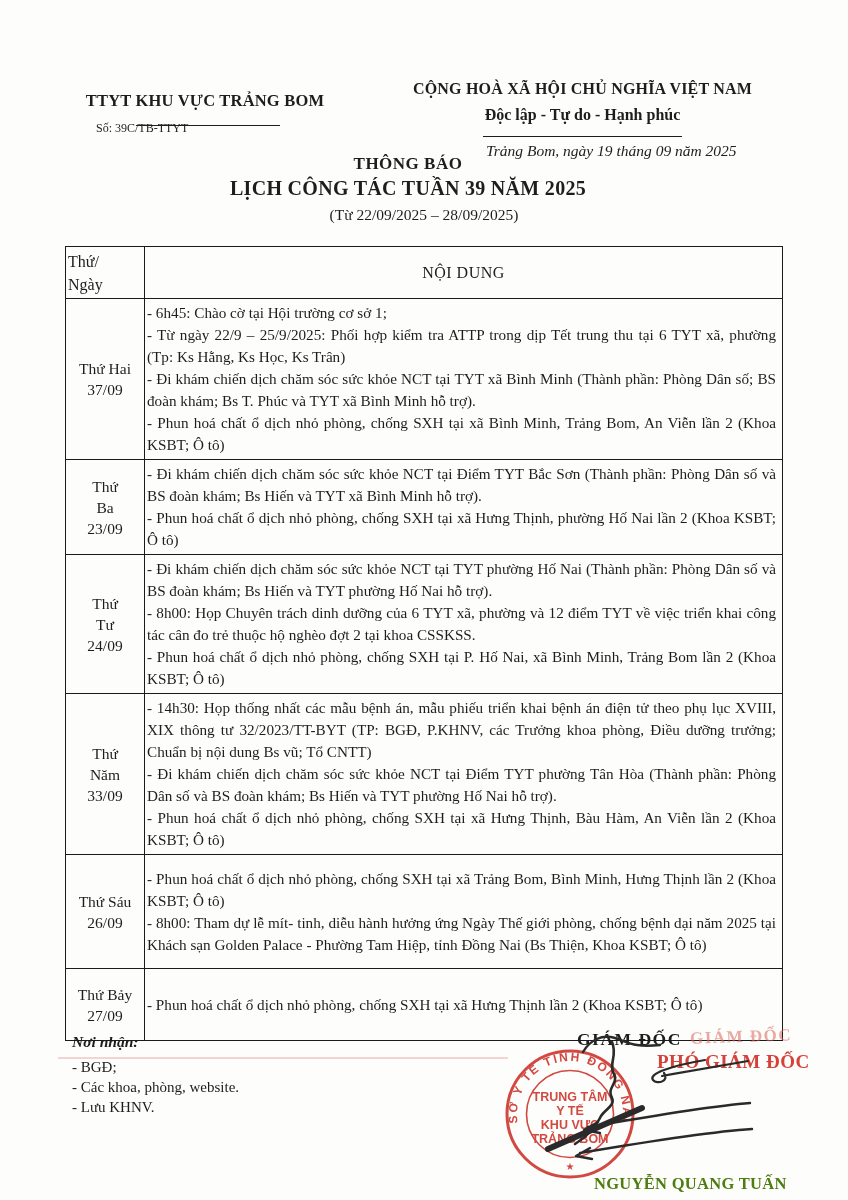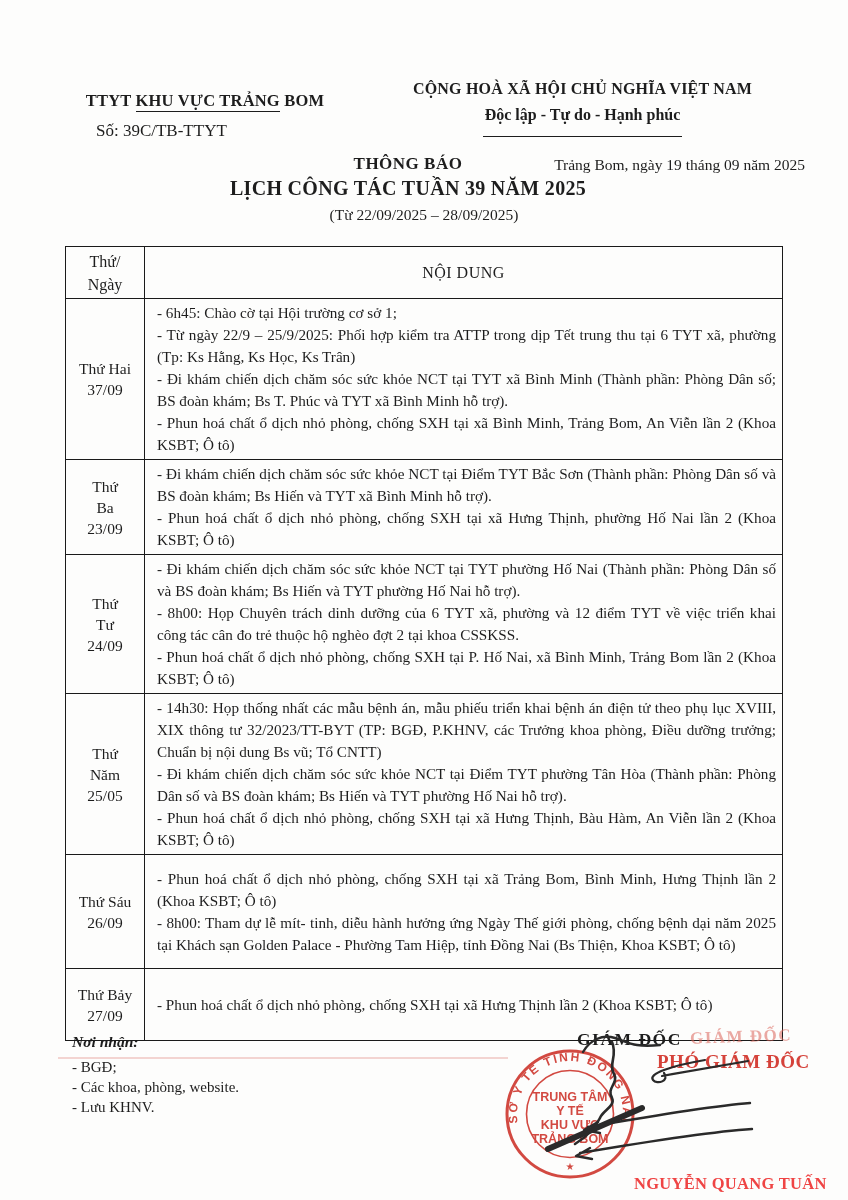--- a/index.html
+++ b/index.html
@@ -4,54 +4,54 @@
 <style>
   * { margin:0; padding:0; box-sizing:border-box; }
   html,body { width:848px; height:1200px; }
   body { background:#ffffff; font-family:"Liberation Serif","DejaVu Serif",serif; color:#1d1d1d; }
   .page { position:relative; width:848px; height:1200px; background:#fdfdfc; overflow:hidden; }
 
   
   .hdr-left { position:absolute; left:60px; top:82px; width:290px; text-align:center; }
   .hdr-left .dept { font-size:16px; font-weight:bold; letter-spacing:.3px; }
   .hdr-left .unit { margin-top:9px; font-size:16.5px; font-weight:bold; letter-spacing:.2px; }
-  .hdr-left .unit .u { border-bottom:1.5px solid #1d1d1d; padding-bottom:1px; }
-  .hdr-left .docnum { margin-top:10px; font-size:17px; text-align:left; padding-left:36px; }
+  .hdr-left .unit .u { border-bottom:1.5px solid #1d1d1d; padding-bottom:15px; }
+  .hdr-left .docnum { margin-top:10px; font-size:12px; text-align:left; padding-left:36px; }
 
   .hdr-right { position:absolute; left:360px; top:80px; width:445px; text-align:center; }
   .hdr-right .national { font-size:16px; font-weight:bold; letter-spacing:.2px; }
   .hdr-right .motto { display:inline-block; margin-top:8px; font-size:16px; font-weight:bold; border-bottom:1.5px solid #1d1d1d; padding:0 2px 12px 2px; }
-  .hdr-right .pdate { margin-top:19px; font-size:15.5px; text-align:right; padding-left:126px; }
+  .hdr-right .pdate { margin-top:5px; font-size:15.5px; font-style:italic; text-align:left; padding-left:126px; }
 
   .title-block { position:absolute; left:0; top:154px; width:816px; text-align:center; }
   .title-block .t1 { font-size:17px; font-weight:bold; letter-spacing:.5px; }
   .title-block .t2 { margin-top:3px; font-size:20px; font-weight:bold; letter-spacing:.3px; }
   .title-block .t3 { margin-top:6px; font-size:15.5px;margin-left:32px; }
 
   
   table.sched { position:absolute; left:65px; top:246px; width:718px; border-collapse:collapse; table-layout:fixed; }
   table.sched td { border:1.6px solid #1a1a1a; vertical-align:middle; }
   td.day { width:79px; text-align:center; font-size:15.5px; line-height:21px; padding:2px; }
-  td.content { font-size:15.2px; line-height:22px; text-align:justify; padding:3px 6px 3px 12px; vertical-align:top; }
-  td.hdr-day { text-align:center; font-size:16px; line-height:23px; }
+  td.content { font-size:15.2px; line-height:22px; text-align:justify; padding:3px 6px 3px 2px; vertical-align:top; }
+  td.hdr-day { text-align:left; font-size:16px; line-height:23px; }
   td.hdr-content { text-align:center; font-size:16px; letter-spacing:.5px; }
   .bullet { text-align:justify; }
 
   
   .recipients { position:absolute; left:72px; top:1032px; font-size:15px; line-height:20px; }
   .recipients .lbl { font-weight:bold; font-style:italic; font-size:15.5px; margin-bottom:5px; }
   .fold-line { position:absolute; left:58px; top:1057px; width:450px; height:2px; background:rgba(224,136,130,.35); }
 
   .dir-black { position:absolute; left:577px; top:1029px; font-size:17.5px; font-weight:bold; letter-spacing:1.5px; }
   .dir-ghost { position:absolute; left:690px; top:1027px; font-size:17px; font-weight:bold; letter-spacing:1.5px;
                color:rgba(219,99,88,.55); transform:rotate(-2deg); white-space:nowrap; }
   .dir-deputy { position:absolute; left:657px; top:1051px; font-size:19px; font-weight:bold; letter-spacing:.5px;
                 color:#d5423a; white-space:nowrap; }
   .signer { position:absolute; left:594px; top:1174px; font-size:16.5px; font-weight:bold; letter-spacing:.3px;
-            color:#ef4444; white-space:nowrap;margin-left:40px; }
+            color:#4d7c0f; white-space:nowrap; }
 
   .stamp { position:absolute; left:502px; top:1046px; width:136px; height:136px; opacity:.92; }
   .signature { position:absolute; left:520px; top:1026px; width:250px; height:160px; }
 </style>
 </head>
 <body>
 
 <div class="page">
 
   <div class="hdr-left">
@@ -116,21 +116,21 @@
         <div class="bullet">- Đi khám chiến dịch chăm sóc sức khỏe NCT tại TYT phường Hố Nai (Thành phần: Phòng Dân số và BS đoàn khám; Bs Hiến và TYT phường Hố Nai hỗ trợ).</div>
         <div class="bullet">- 8h00: Họp Chuyên trách dinh dưỡng của 6 TYT xã, phường và 12 điểm TYT về việc triển khai công tác cân đo trẻ thuộc hộ nghèo đợt 2 tại khoa CSSKSS.</div>
         <div class="bullet">- Phun hoá chất ổ dịch nhỏ phòng, chống SXH tại P. Hố Nai, xã Bình Minh, Trảng Bom lần 2 (Khoa KSBT; Ô tô)</div>
       </td>
     </tr>
 
     <tr style="height:150px;">
       <td class="day">
         <div>Thứ</div>
         <div>Năm</div>
-        <div>25/05</div>
+        <div>33/09</div>
       </td>
       <td class="content">
         <div class="bullet">- 14h30: Họp thống nhất các mẫu bệnh án, mẫu phiếu triển khai bệnh án điện tử theo phụ lục XVIII, XIX thông tư 32/2023/TT-BYT (TP: BGĐ, P.KHNV, các Trưởng khoa phòng, Điều dưỡng trưởng; Chuẩn bị nội dung Bs vũ; Tổ CNTT)</div>
         <div class="bullet">- Đi khám chiến dịch chăm sóc sức khỏe NCT tại Điểm TYT phường Tân Hòa (Thành phần: Phòng Dân số và BS đoàn khám; Bs Hiến và TYT phường Hố Nai hỗ trợ).</div>
         <div class="bullet">- Phun hoá chất ổ dịch nhỏ phòng, chống SXH tại xã Hưng Thịnh, Bàu Hàm, An Viễn lần 2 (Khoa KSBT; Ô tô)</div>
       </td>
     </tr>
 
     <tr style="height:114px;">
       <td class="day">

